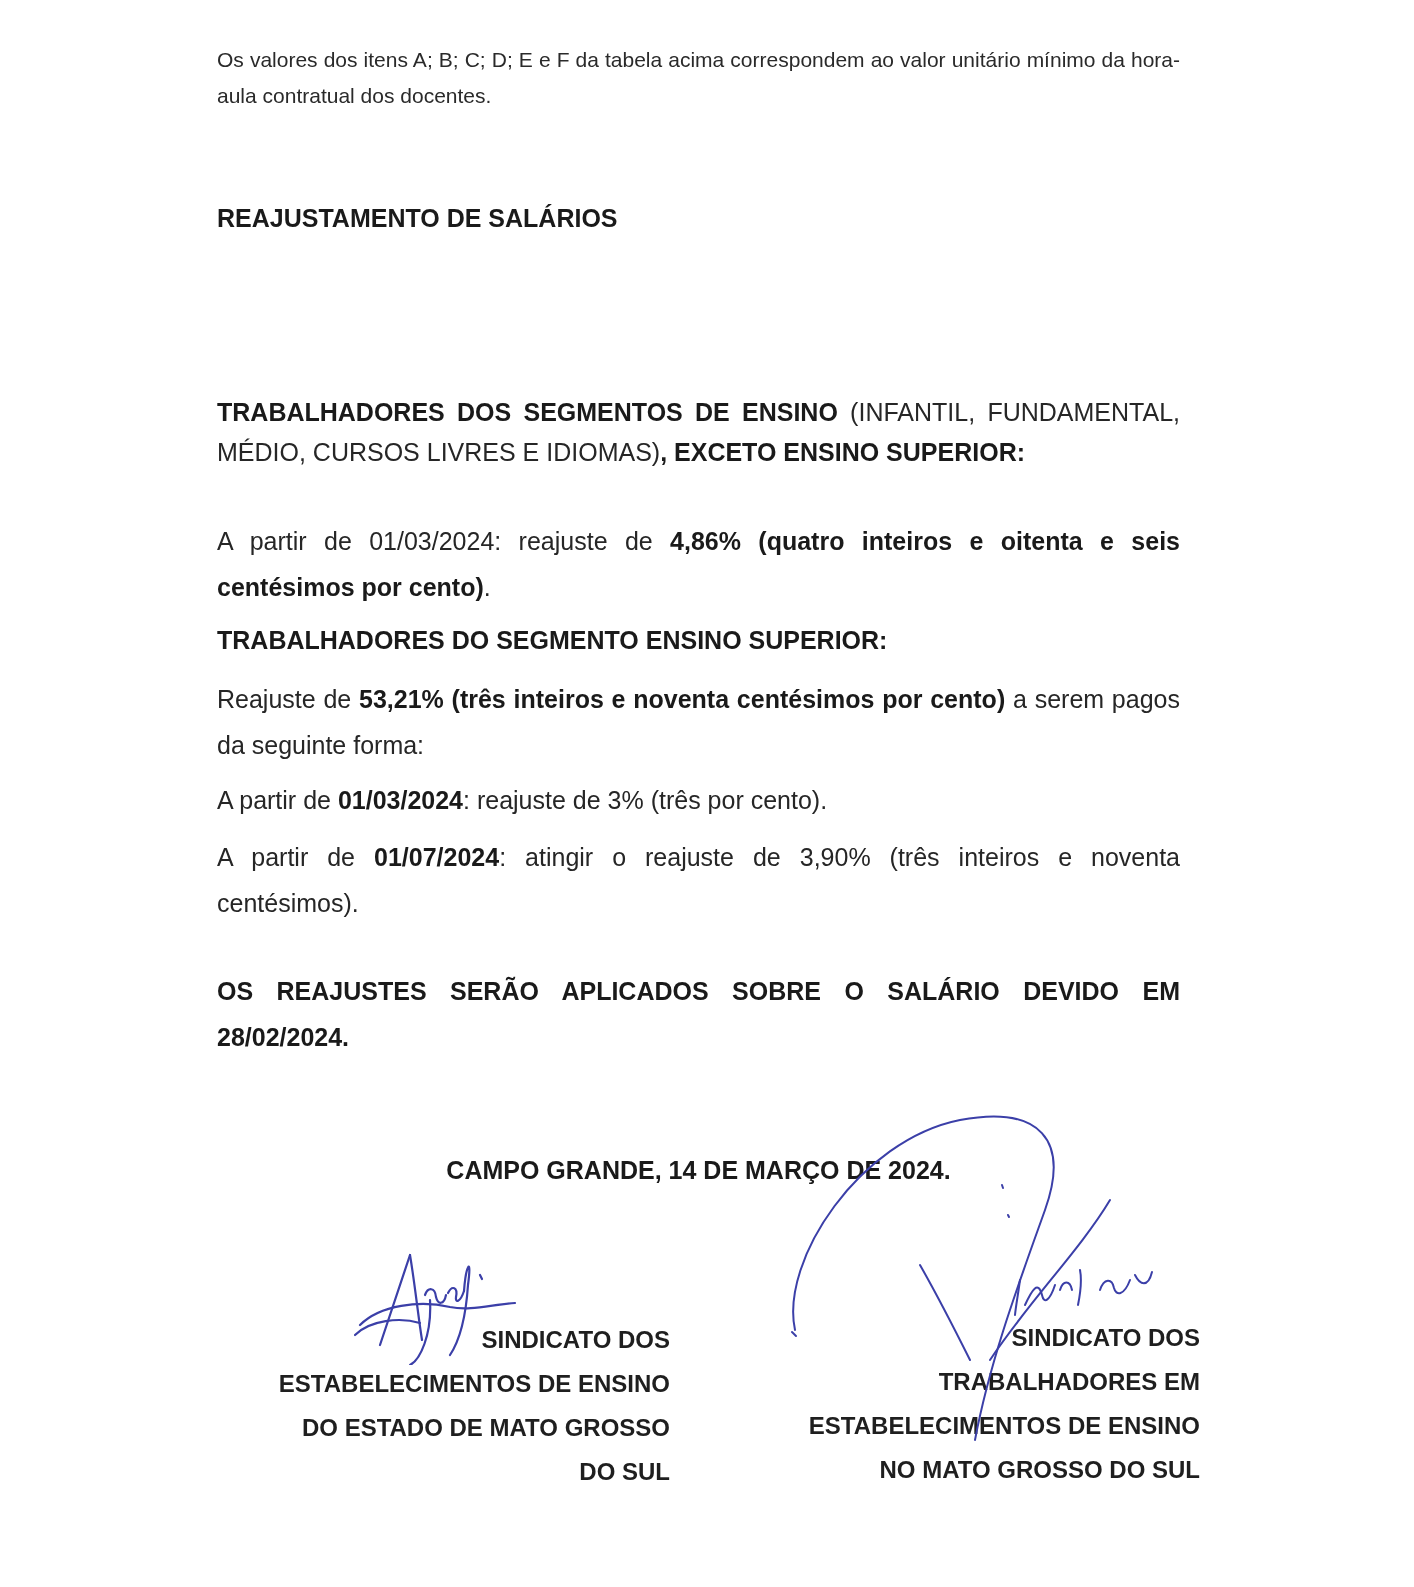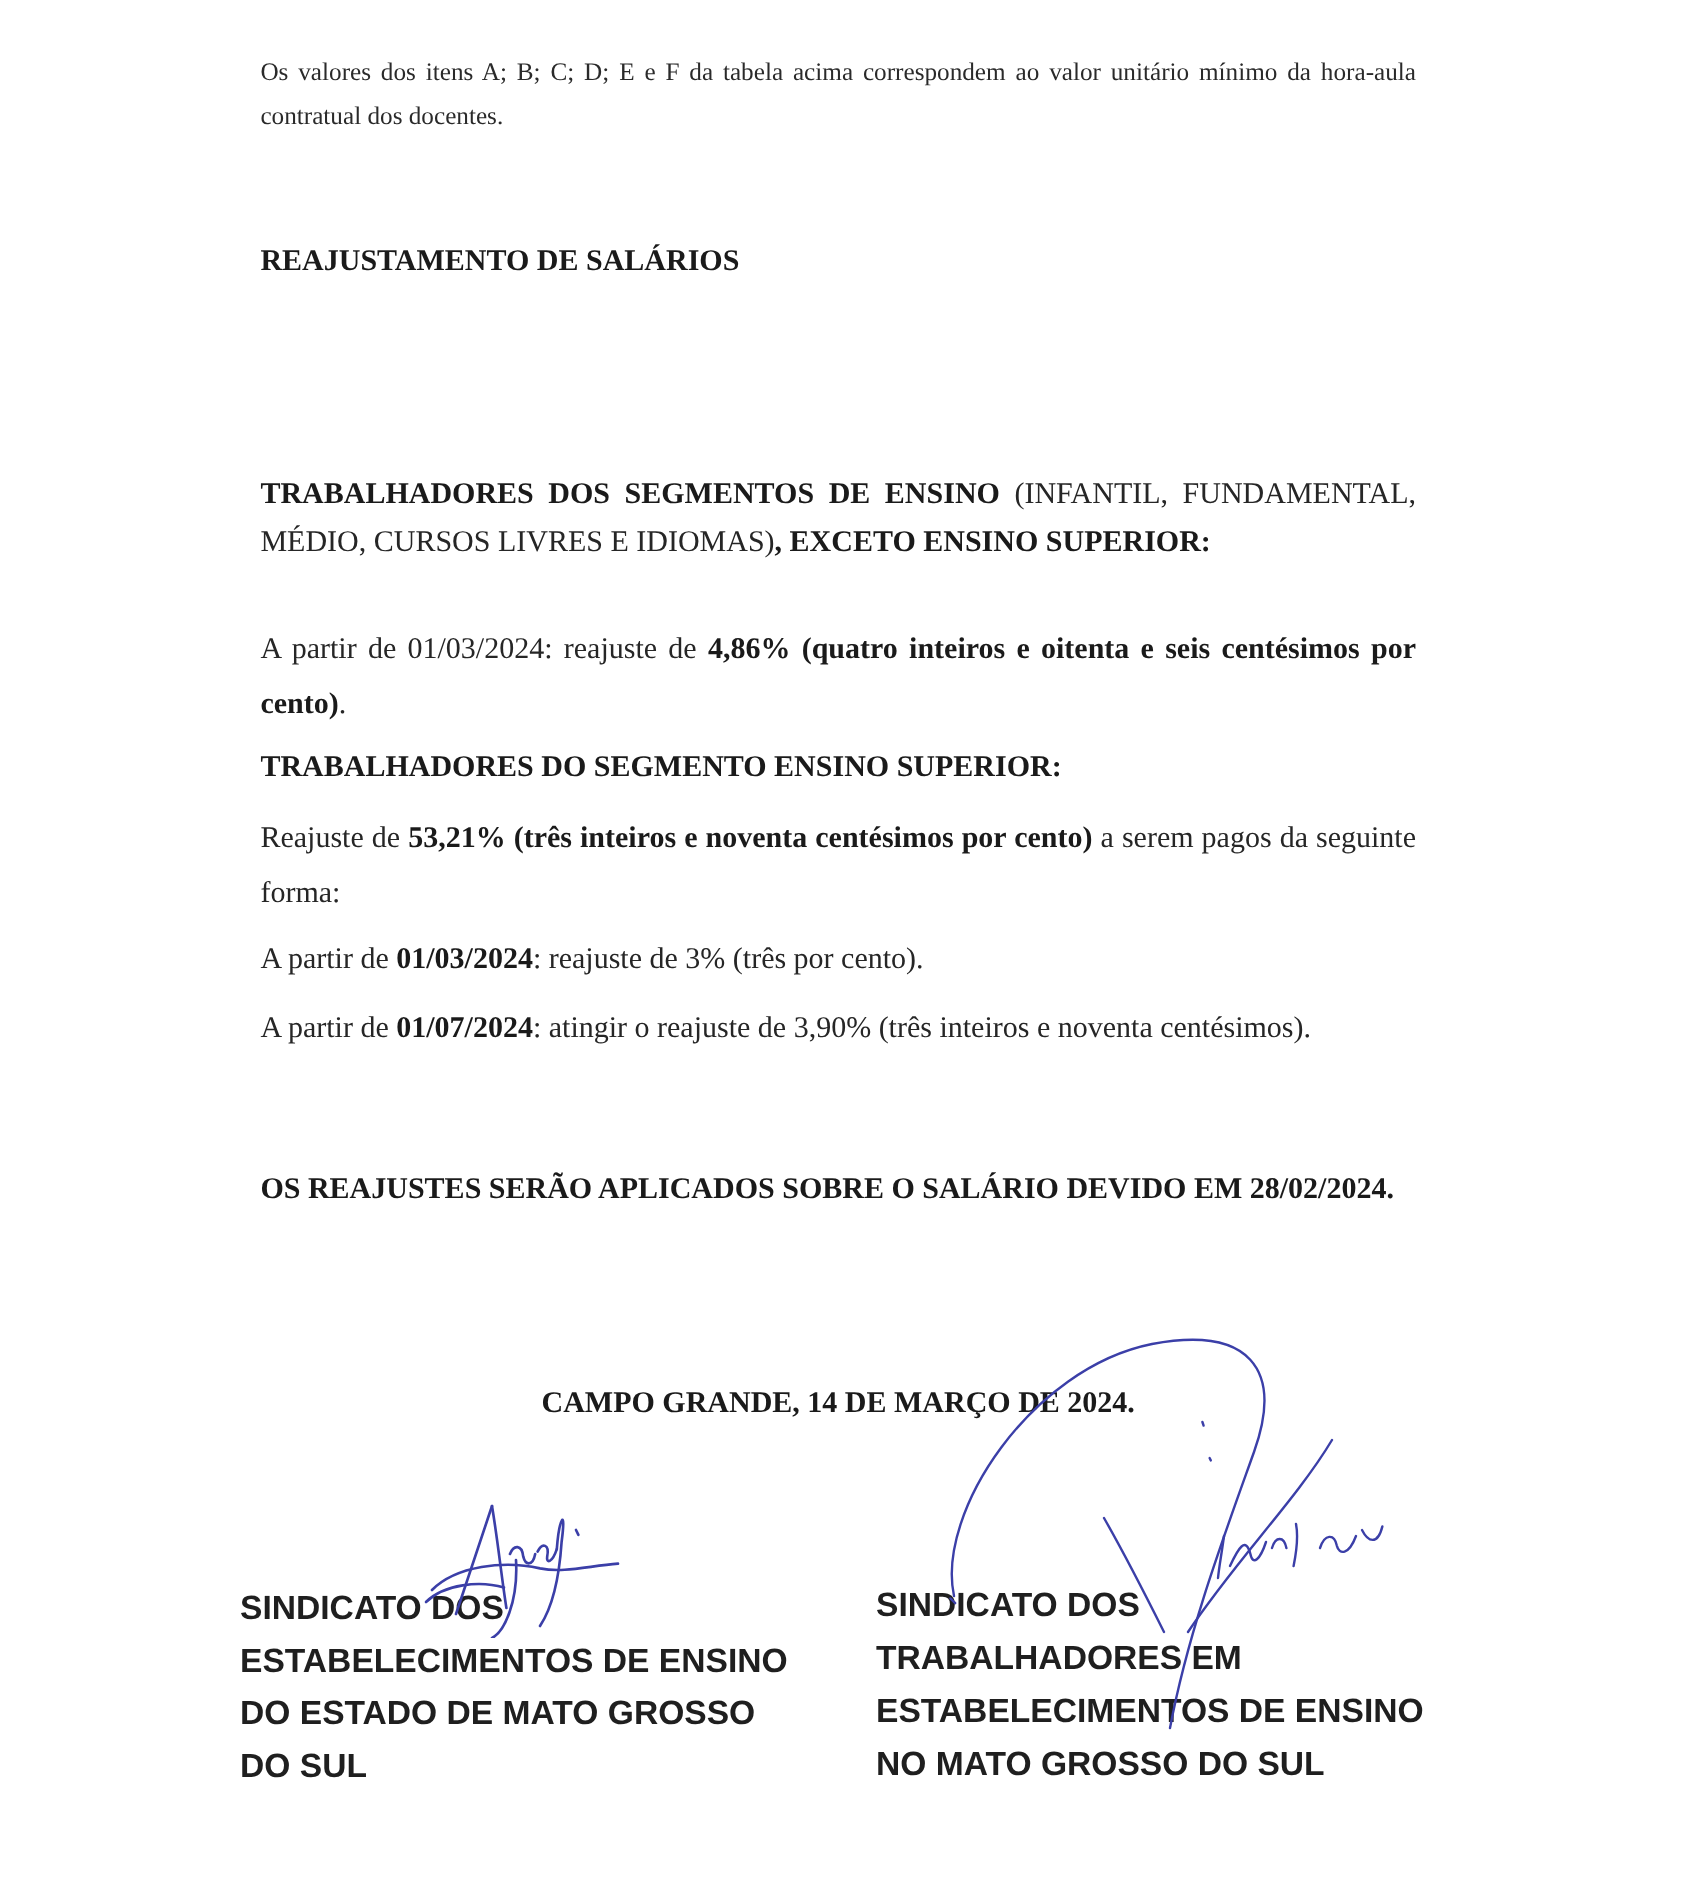--- a/index.html
+++ b/index.html
@@ -1,24 +1,24 @@
 <!DOCTYPE html>
 <html><head>
 <meta charset="utf-8">
 <style>
   html, body { margin: 0; padding: 0; background: #ffffff; }
   body { width: 1414px; height: 1587px; position: relative; overflow: hidden;
          font-family: "Liberation Sans", "DejaVu Sans", sans-serif; color: #1f1f1f; }
   .page { position: absolute; left: 0; top: 0; width: 1414px; height: 1587px; }
-  .txt { position: absolute; left: 217px; width: 963px; font-size: 25px; line-height: 40px; color: #262626; font-family: Liberation Serif, serif; }
+  .txt { position: absolute; left: 217px; width: 963px; font-size: 25px; line-height: 40px; color: #262626; }
   .small { font-size: 21px; line-height: 36px; color: #2a2a2a; }
   .just { text-align: justify; text-align-last: auto; }
   b, .b { font-weight: bold; color: #1a1a1a; }
   .center { text-align: center; }
-  .sigblock { position: absolute; font-size: 28px; line-height: 44px; font-weight: bold; text-align: left; color: #1f1f1f; }
+  .sigblock { position: absolute; font-size: 24px; line-height: 44px; font-weight: bold; text-align: right; color: #1f1f1f; }
   svg.sig { position: absolute; pointer-events: none; }
 </style>
 </head>
 <body>
 
 <div class="page">
 
   <div class="txt small just" style="top:42px;">
     <span>Os valores dos itens A; B; C; D; E e F da tabela acima correspondem ao valor unitário mínimo da hora-aula contratual dos docentes.</span>
   </div>

